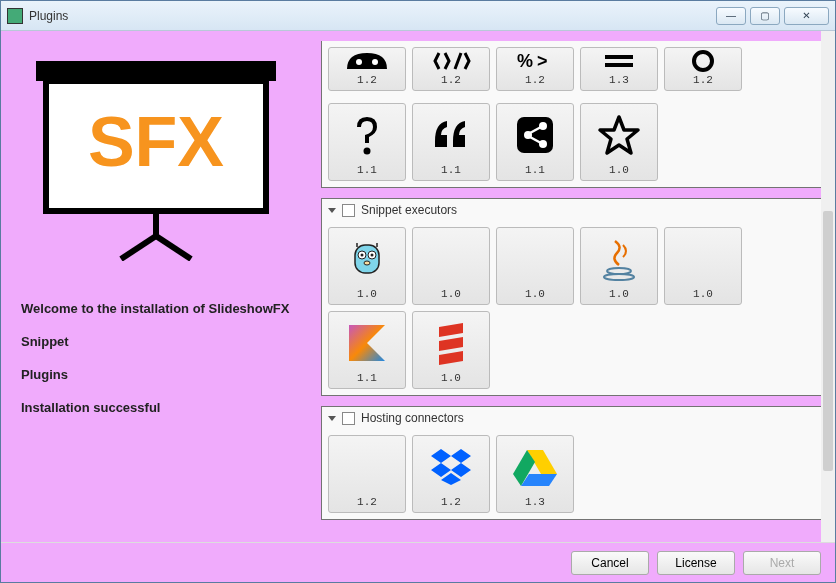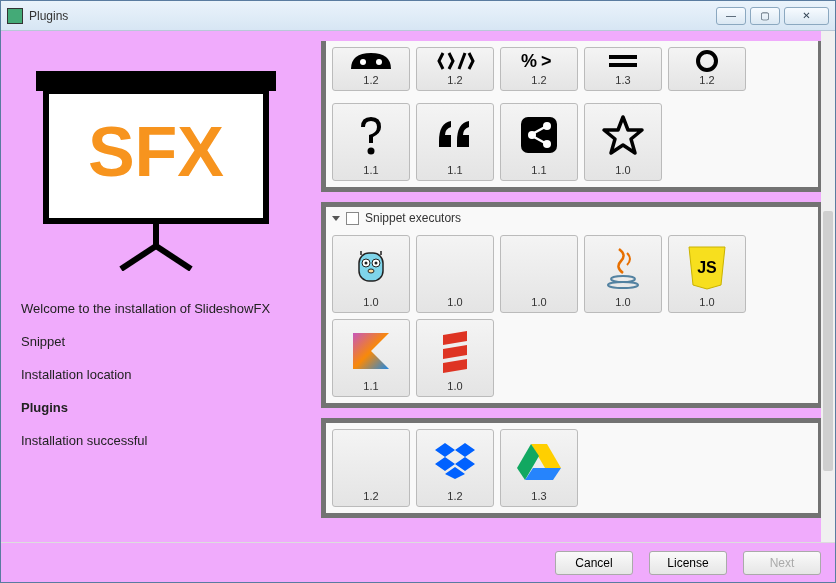--- a/index.html
+++ b/index.html
@@ -6,37 +6,37 @@
 body { font-family: "Segoe UI", Tahoma, sans-serif; font-size: 12px; background: #fff; }
 .window { width: 836px; height: 583px; border: 1px solid #5a7ca0; background: #f0abfc; display: flex; flex-direction: column; }
 .titlebar { height: 30px; background: linear-gradient(to bottom, #eaf3fb, #d7e6f4); border-bottom: 1px solid #b8c8d8; display: flex; align-items: center; padding: 0 6px; }
 .titlebar .appicon { width: 16px; height: 16px; background: #4a7; border: 1px solid #333; margin-right: 6px; }
 .titlebar .title { flex: 1; font-size: 12px; color: #333; }
 .winbtns { display: flex; gap: 4px; }
 .winbtn { width: 30px; height: 18px; border: 1px solid #8ba8c0; border-radius: 3px; background: linear-gradient(to bottom,#f7fbff,#dbe8f3); display: flex; align-items: center; justify-content: center; font-size: 10px; color: #345; cursor: pointer; }
 .winbtn.close { width: 45px; }
 .content { flex: 1; display: flex; overflow: hidden; }
 .sidebar { width: 320px; padding: 20px 20px; display: flex; flex-direction: column; }
-.logo { width: 270px; height: 220px; margin-bottom: 30px; display:flex; align-items:flex-end; justify-content:center; }
+.logo { width: 270px; height: 220px; margin-bottom: 30px; display:flex; align-items:flex-start; justify-content:center; }
 .nav { display: flex; flex-direction: column; gap: 18px; }
-.nav-item { font-size: 13px; color: #222; cursor: pointer; }
+.nav-item { font-size: 13px; color: #222; cursor: pointer; font-weight: bold; }
 .nav-item.active { font-weight: bold; }
 .main { flex: 1; padding: 0 8px 0 0; overflow-y: auto; position: relative; }
 .main-inner { padding-right: 4px; }
-.section { border: 5px solid #737373; margin-top: 10px; background: #f9f9f9; }
+.section { border: 1px solid #737373; margin-top: 10px; background: #f9f9f9; }
 .section-head { display: flex; align-items: center; gap: 6px; padding: 4px 6px; font-size: 12px; color: #333; }
 .arrow { width: 0; height: 0; border-top: 5px solid #555; border-left: 4px solid transparent; border-right: 4px solid transparent; cursor: pointer; }
 .checkbox { width: 13px; height: 13px; border: 1px solid #888; background: #fff; cursor: pointer; }
 .tiles { display: flex; flex-wrap: wrap; gap: 6px; padding: 6px; }
 .tile { width: 78px; height: 78px; border: 1px solid #bbb; background: linear-gradient(to bottom,#f4f4f4,#e4e4e4); border-radius: 3px; display: flex; flex-direction: column; align-items: center; justify-content: flex-end; padding: 4px; cursor: pointer; }
 .tile .iconwrap { flex: 1; display: flex; align-items: center; justify-content: center; width: 100%; }
-.tile .ver { font-size: 11px; color: #333; margin-top: 2px; }
+.tile .ver { font-size: 11px; color: #333; margin-top: 2px; font-family: Liberation Mono, monospace; }
 .partial-row .tile { height: 44px; }
 .partial-row .tile .iconwrap svg { height: 22px; }
-.footer { height: 40px; border-top: 1px solid #ddd; display: flex; align-items: center; justify-content: flex-end; gap: 16px; padding: 0 14px; }
+.footer { height: 40px; border-top: 1px solid #ddd; display: flex; align-items: center; justify-content: flex-end; gap: 8px; padding: 0 14px; }
 .btn { min-width: 78px; height: 24px; border: 1px solid #aaa; background: linear-gradient(to bottom,#fafafa,#e6e6e6); border-radius: 3px; font-size: 12px; cursor: pointer; }
 .btn:disabled { color: #aaa; cursor: default; }
 .scrollbar { position: absolute; right: 0; top: 0; bottom: 0; width: 14px; background: #f0f0f0; }
 .scrollthumb { position: absolute; left: 2px; right: 2px; top: 180px; height: 260px; background: #cfcfcf; border-radius: 2px; }
 </style>
 </head>
 <body>
 
 <div class="window">
   <div class="titlebar">
@@ -57,21 +57,20 @@
           <rect x="20" y="30" width="220" height="130" fill="#fff" stroke="#000" stroke-width="6"></rect>
           <text x="130" y="115" text-anchor="middle" font-family="Arial Black,Arial" font-size="70" font-weight="900" fill="#f7941e">SFX</text>
           <line x1="130" y1="163" x2="130" y2="185" stroke="#000" stroke-width="6"></line>
           <line x1="130" y1="185" x2="95" y2="208" stroke="#000" stroke-width="6"></line>
           <line x1="130" y1="185" x2="165" y2="208" stroke="#000" stroke-width="6"></line>
         </svg>
       </div>
       <div class="nav">
         <div class="nav-item">Welcome to the installation of SlideshowFX</div>
         <div class="nav-item">Snippet</div>
-        <div class="nav-item">Installation location</div>
         <div class="nav-item active">Plugins</div>
         <div class="nav-item">Installation successful</div>
       </div>
     </div>
 
     <div class="main">
       <div class="main-inner">
 
         <div class="section" style="border-top:none;">
           <div class="tiles partial-row">
@@ -195,26 +194,20 @@
                   <svg width="44" height="48" viewBox="0 0 44 48">
                     <path d="M18 6 Q26 12 20 18 Q14 24 22 30" stroke="#e76f00" stroke-width="2.5" fill="none"></path>
                     <path d="M26 10 Q32 16 26 22" stroke="#e76f00" stroke-width="2" fill="none"></path>
                     <ellipse cx="22" cy="36" rx="12" ry="3" fill="none" stroke="#5382a1" stroke-width="2"></ellipse>
                     <ellipse cx="22" cy="42" rx="15" ry="3" fill="none" stroke="#5382a1" stroke-width="2"></ellipse>
                   </svg>
                 </div>
                 <div class="ver">1.0</div>
               </div>
             <div class="tile">
-                <div class="iconwrap">
-                  <svg width="44" height="48" viewBox="0 0 44 48">
-                    <path d="M4 4 L40 4 L36 42 L22 46 L8 42 Z" fill="#f7df1e" stroke="#c9b200"></path>
-                    <text x="22" y="30" text-anchor="middle" font-size="16" font-weight="bold" fill="#000">JS</text>
-                  </svg>
-                </div>
                 <div class="ver">1.0</div>
               </div>
             <div class="tile">
                 <div class="iconwrap">
                   <svg width="44" height="44" viewBox="0 0 44 44">
                     <path d="M4 4 L40 4 L22 22 L40 40 L4 40 Z" fill="url(#kg)"></path>
                     <defs>
                       <linearGradient id="kg" x1="0" y1="0" x2="1" y2="1">
                         <stop offset="0" stop-color="#c757bc"></stop>
                         <stop offset="0.5" stop-color="#f88909"></stop>
@@ -232,20 +225,25 @@
                     <path d="M6 22 L30 18 L30 28 L6 32 Z" fill="#de3423"></path>
                     <path d="M6 36 L30 32 L30 42 L6 46 Z" fill="#de3423"></path>
                   </svg>
                 </div>
                 <div class="ver">1.0</div>
               </div>
           </div>
         </div>
 
         <div class="section">
+          <div class="section-head">
+            <div class="arrow"></div>
+            <div class="checkbox"></div>
+            <span>Hosting connectors</span>
+          </div>
           <div class="tiles">
             <div class="tile">
                 <div class="ver">1.2</div>
               </div>
             <div class="tile">
                 <div class="iconwrap">
                   <svg width="48" height="40" viewBox="0 0 48 40">
                     <path d="M14 2 L24 9 L14 16 L4 9 Z M34 2 L44 9 L34 16 L24 9 Z M14 16 L24 23 L14 30 L4 23 Z M34 16 L44 23 L34 30 L24 23 Z M24 26 L34 33 L24 38 L14 33 Z" fill="#0061ff"></path>
                   </svg>
                 </div>

